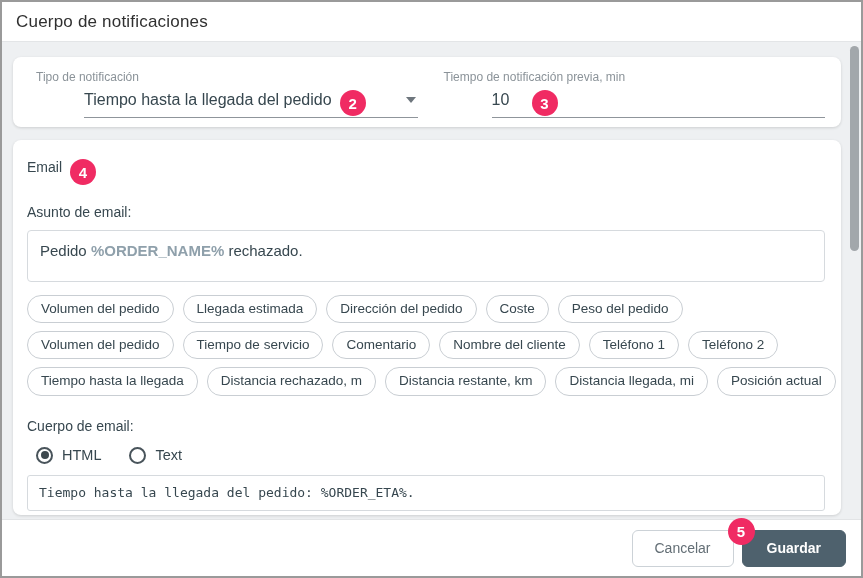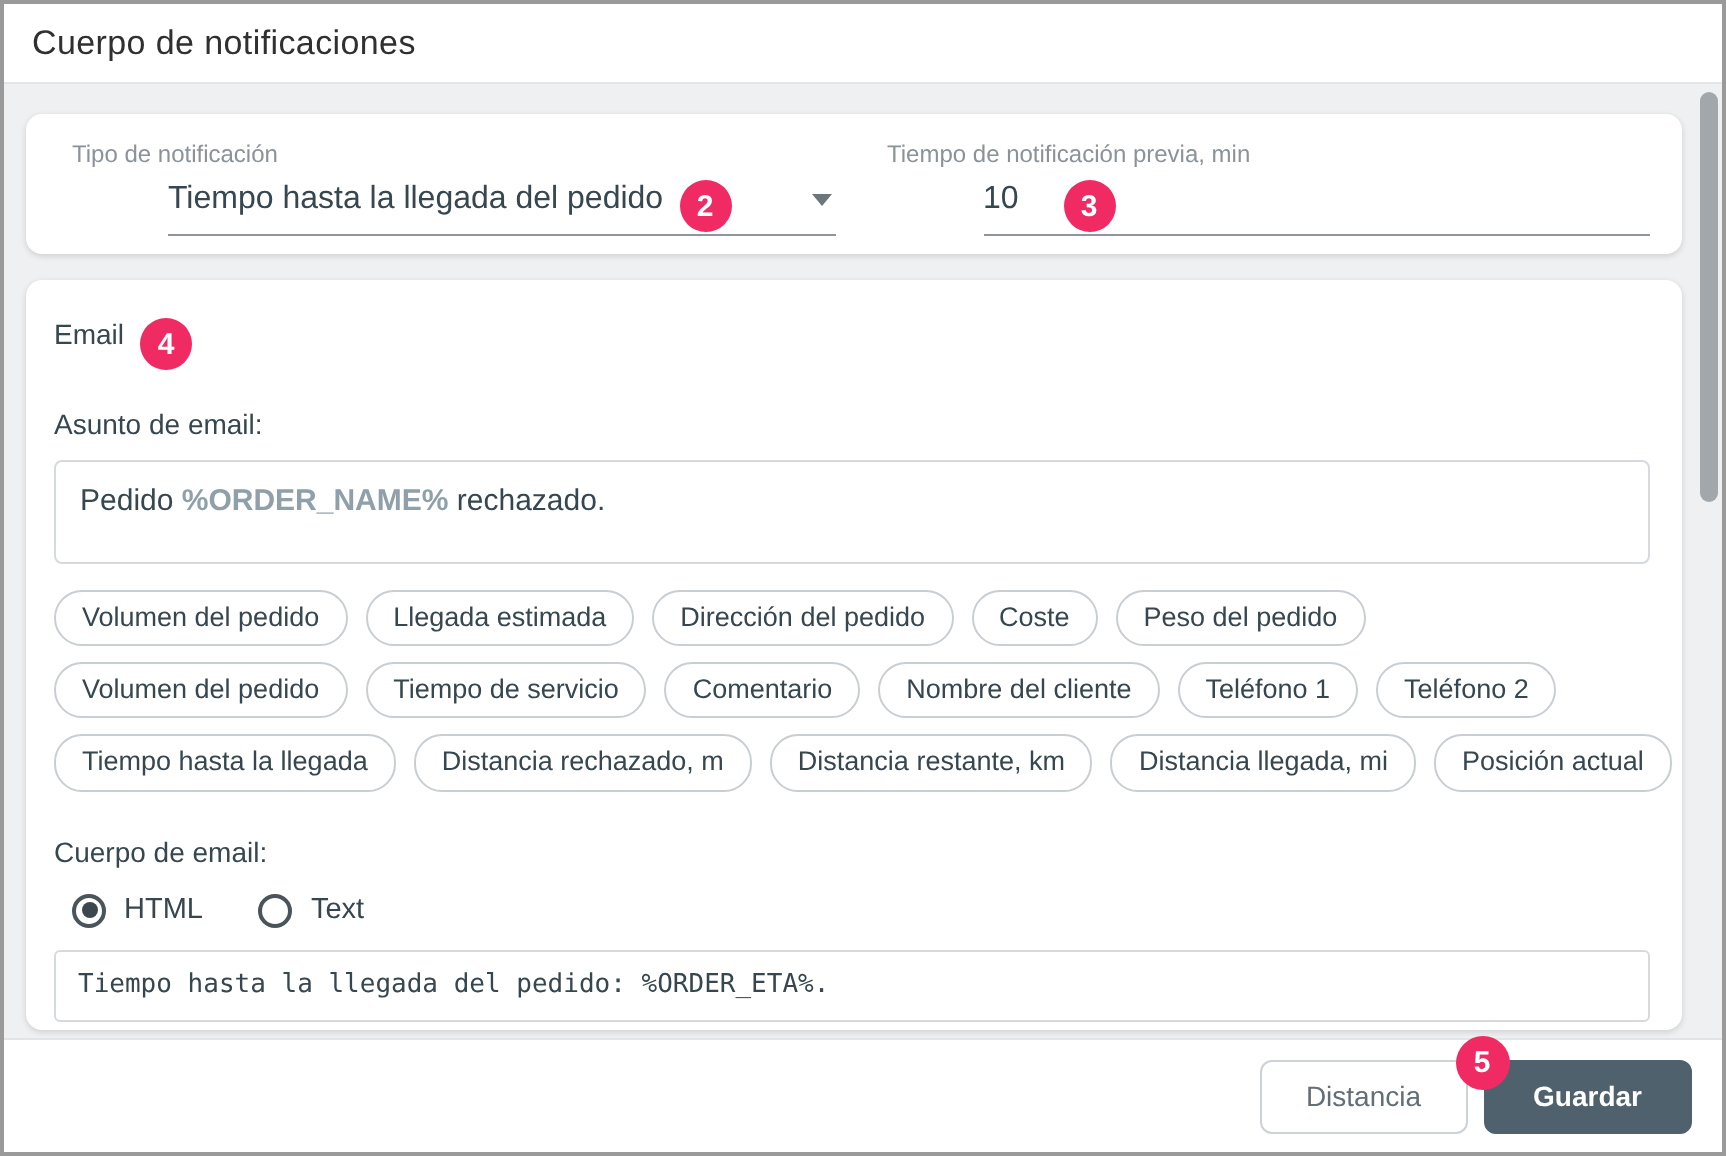--- a/index.html
+++ b/index.html
@@ -243,20 +243,20 @@
 
       <div class="mono-box">Tiempo hasta la llegada del pedido: %ORDER_ETA%.</div>
     </div>
 
     <div class="scroll-track">
       <div class="scroll-thumb"></div>
     </div>
   </div>
 
   <div class="footer">
-    <button class="btn btn-cancel">Distancia</button>
+    <button class="btn btn-cancel">Cancelar</button>
     <span class="save-wrap">
       <span class="save-badge">5</span>
       <button class="btn btn-save">Guardar</button>
     </span>
   </div>
 
 </div>
 
 </body></html>

